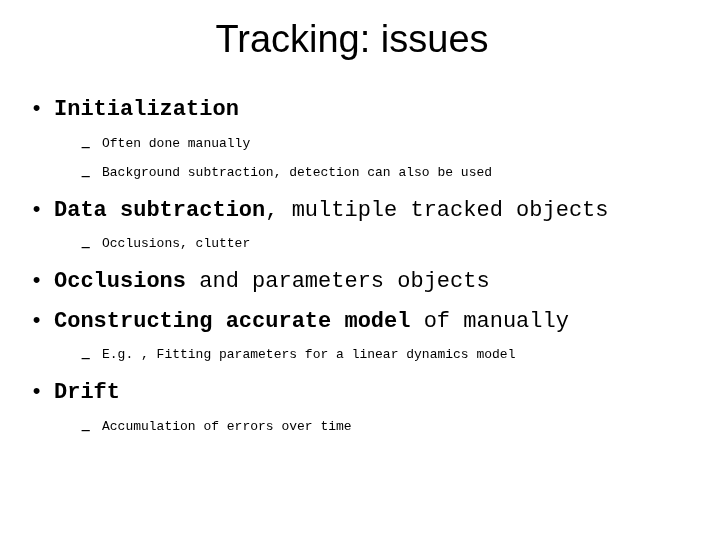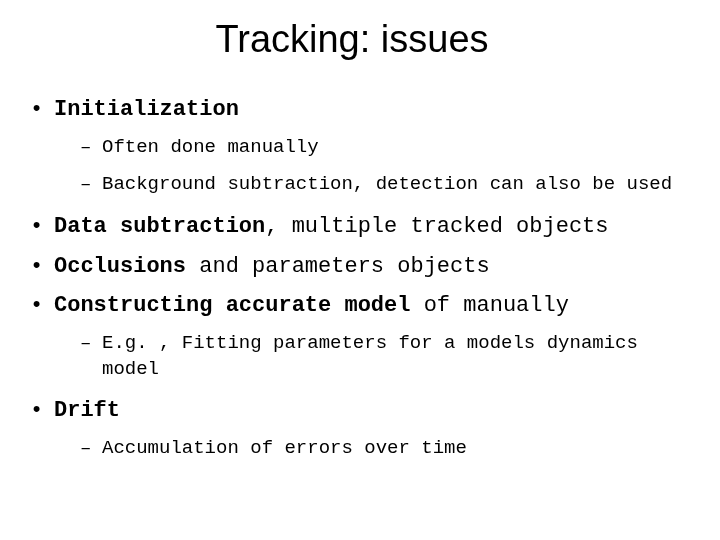--- a/index.html
+++ b/index.html
@@ -46,21 +46,21 @@
   }
   ul.level2 {
     list-style: none;
     margin: 10px 0 14px 0;
     padding: 0 0 0 26px;
   }
   ul.level2 > li {
     position: relative;
     padding-left: 22px;
     margin-bottom: 12px;
-    font-size: 19px;
+    font-size: 13px;
     font-weight: 400;
     line-height: 1.35;
   }
   ul.level2 > li::before {
     content: "–";
     position: absolute;
     left: 0;
     top: 0;
     font-size: 19px;
   }
@@ -77,30 +77,33 @@
     <li>
       <span class="b">Initialization</span><span></span>
       <ul class="level2">
         <li>Often done manually</li>
         <li>Background subtraction, detection can also be used</li>
       </ul>
     </li>
 
     <li>
       <span class="b">Data subtraction</span><span>, multiple tracked objects</span>
+      <ul class="level2">
+        <li>Occlusions, clutter</li>
+      </ul>
     </li>
 
     <li>
       <span class="b">Occlusions</span><span> and parameters objects</span>
     </li>
 
     <li>
       <span class="b">Constructing accurate model</span><span> of manually</span>
       <ul class="level2">
-        <li>E.g. , Fitting parameters for a models dynamics model</li>
+        <li>E.g. , Fitting parameters for a linear dynamics model</li>
       </ul>
     </li>
 
     <li>
       <span class="b">Drift</span><span></span>
       <ul class="level2">
         <li>Accumulation of errors over time</li>
       </ul>
     </li>
 

